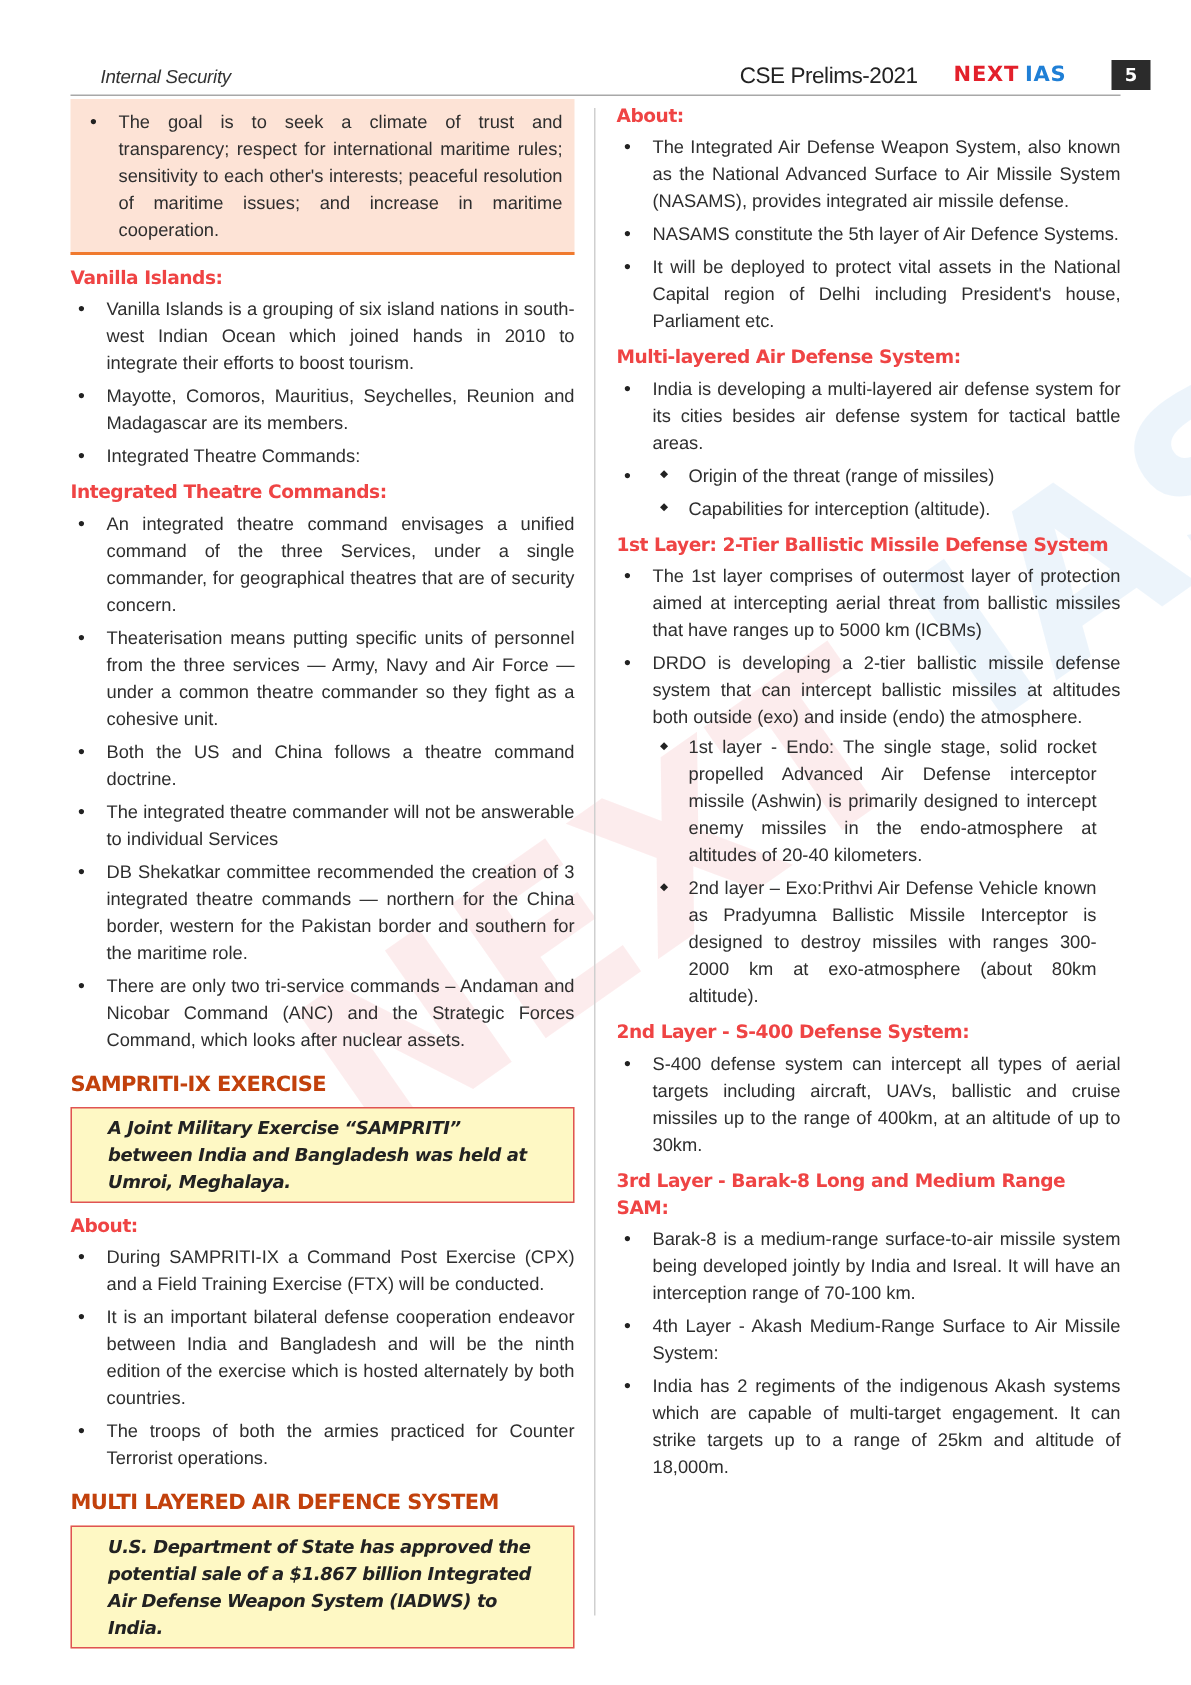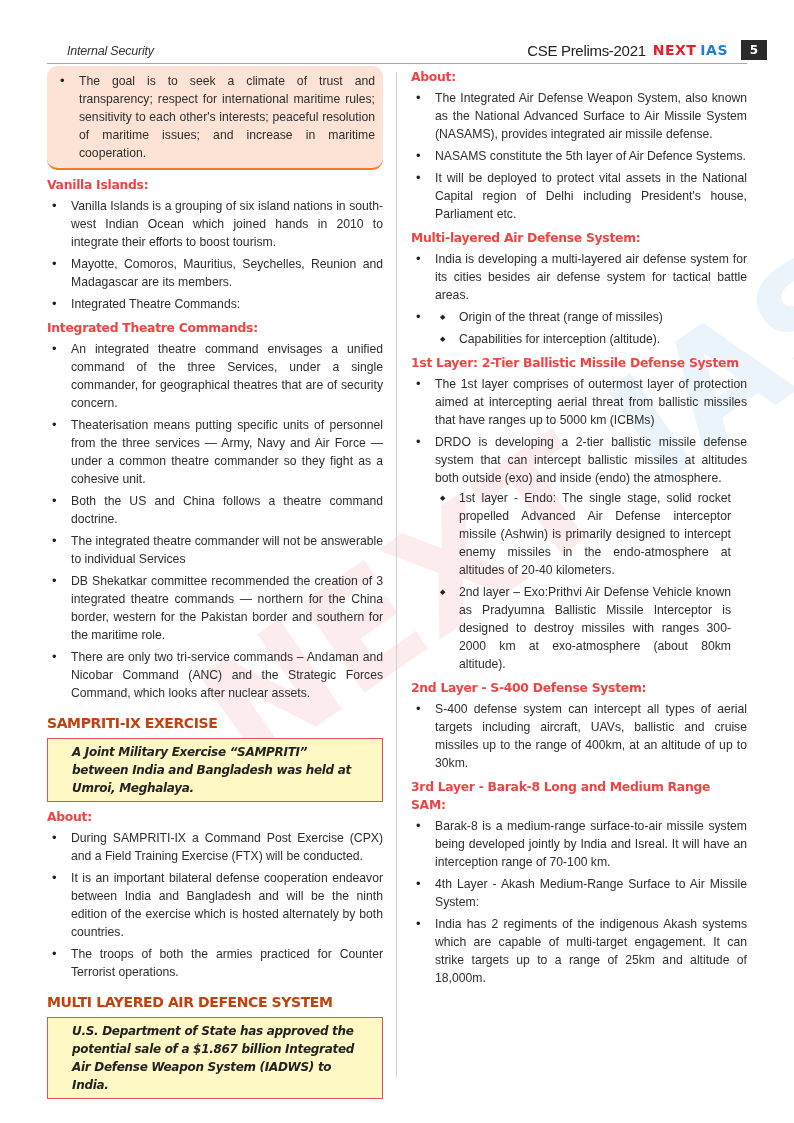--- a/index.html
+++ b/index.html
@@ -1,21 +1,21 @@
 <!DOCTYPE html>
 <html><head>
 <meta charset="utf-8">
 <style>
   html, body { margin: 0; padding: 0; background: #ffffff; }
   body { width: 794px; height: 1123px; position: relative; overflow: hidden;
          font-family: "DejaVu Sans", sans-serif; color: #2a2a2a; }
   .header { position: absolute; left: 47px; top: 40px; width: 700px; height: 22px; margin-left: 20px; }
   .header .section { position: absolute; left: 0; top: 4px; font-style: italic; font-size: 12.5px; color: #333;
                      font-family: "Liberation Sans", sans-serif; letter-spacing: -0.2px; }
-  .header .right { position: absolute; right: 0; top: 0; display: flex; align-items: center; gap: 7px; }
+  .header .right { position: absolute; right: 0; top: 0; display: flex; align-items: center; gap: 24px; }
   .header .exam { font-size: 15px; color: #222; font-family: "Liberation Sans", sans-serif; letter-spacing: -0.3px; }
   .logo { font-family: "DejaVu Sans", sans-serif; font-weight: bold; font-size: 14px; letter-spacing: 0.5px; }
   .logo .next { color: #e3202b; }
   .logo .ias { color: #1f7fd6; margin-left: 4px; }
   .page-badge { background: #2b2b2b; color: #fff; font-weight: bold; font-size: 12px; width: 26px; height: 20px;
                 display: flex; align-items: center; justify-content: center; margin-left: 6px; font-family: "DejaVu Sans", sans-serif; }
   .header-rule { position: absolute; left: 47px; top: 63px; width: 700px; height: 1px; background: #a8a8a8; }
   .col-divider { position: absolute; left: 396px; top: 72px; width: 1px; height: 1005px; background: #cfcfcf; }
 
   .col { position: absolute; top: 68px; font-size: 12.2px; line-height: 18px; font-family: "Liberation Sans", sans-serif; }
@@ -27,21 +27,21 @@
   ul.b > li::before { content: "•"; position: absolute; left: 5px; top: 0; font-size: 13px; color: #222; }
   ul.sub { list-style: none; margin: 2px 16px 0 0; padding: 0; }
   ul.sub > li { position: relative; padding-left: 24px; margin-bottom: 4px; text-align: justify; }
   ul.sub > li::before { content: "◆"; position: absolute; left: 5px; top: 0; font-size: 7px; color: #222; }
 
   .h-sub { font-family: "DejaVu Sans", sans-serif; font-weight: bold; font-size: 12.4px; color: #ef4444;
            margin: 6px 0 3px 0; letter-spacing: -0.3px; }
   .h-main { font-family: "DejaVu Sans", sans-serif; font-weight: bold; font-size: 14px; color: #c2410c;
             margin: 12px 0 6px 0; letter-spacing: -0.4px; }
 
-  .peach-box { background: #fde3d6; margin: -2px 0 6px 0; padding: 6px 8px 2px 8px; border-bottom: 2px solid #f07a2e; border-radius: 11px; }
+  .peach-box { background: #fde3d6; margin: -2px 0 6px 0; padding: 6px 8px 2px 8px; border-bottom: 2px solid #f07a2e; }
   .peach-box ul.b > li { padding-left: 24px; }
   .note-box { background: #fef8c4; border: 1.5px solid #e05353; padding: 4px 24px; margin: 0 0 6px 0;
               font-style: italic; font-weight: bold; font-size: 12px; line-height: 18px; color: #222;
               font-family: "DejaVu Sans", sans-serif; letter-spacing: -0.3px; }
 
   .watermark { position: absolute; left: 150px; top: 420px; transform: rotate(-35deg); font-family: "DejaVu Sans", sans-serif;
                font-weight: bold; font-size: 150px; opacity: 0.08; pointer-events: none; white-space: nowrap; }
   .watermark .wm-next { color: #e3202b; }
   .watermark .wm-ias { color: #1f7fd6; }
 </style>

